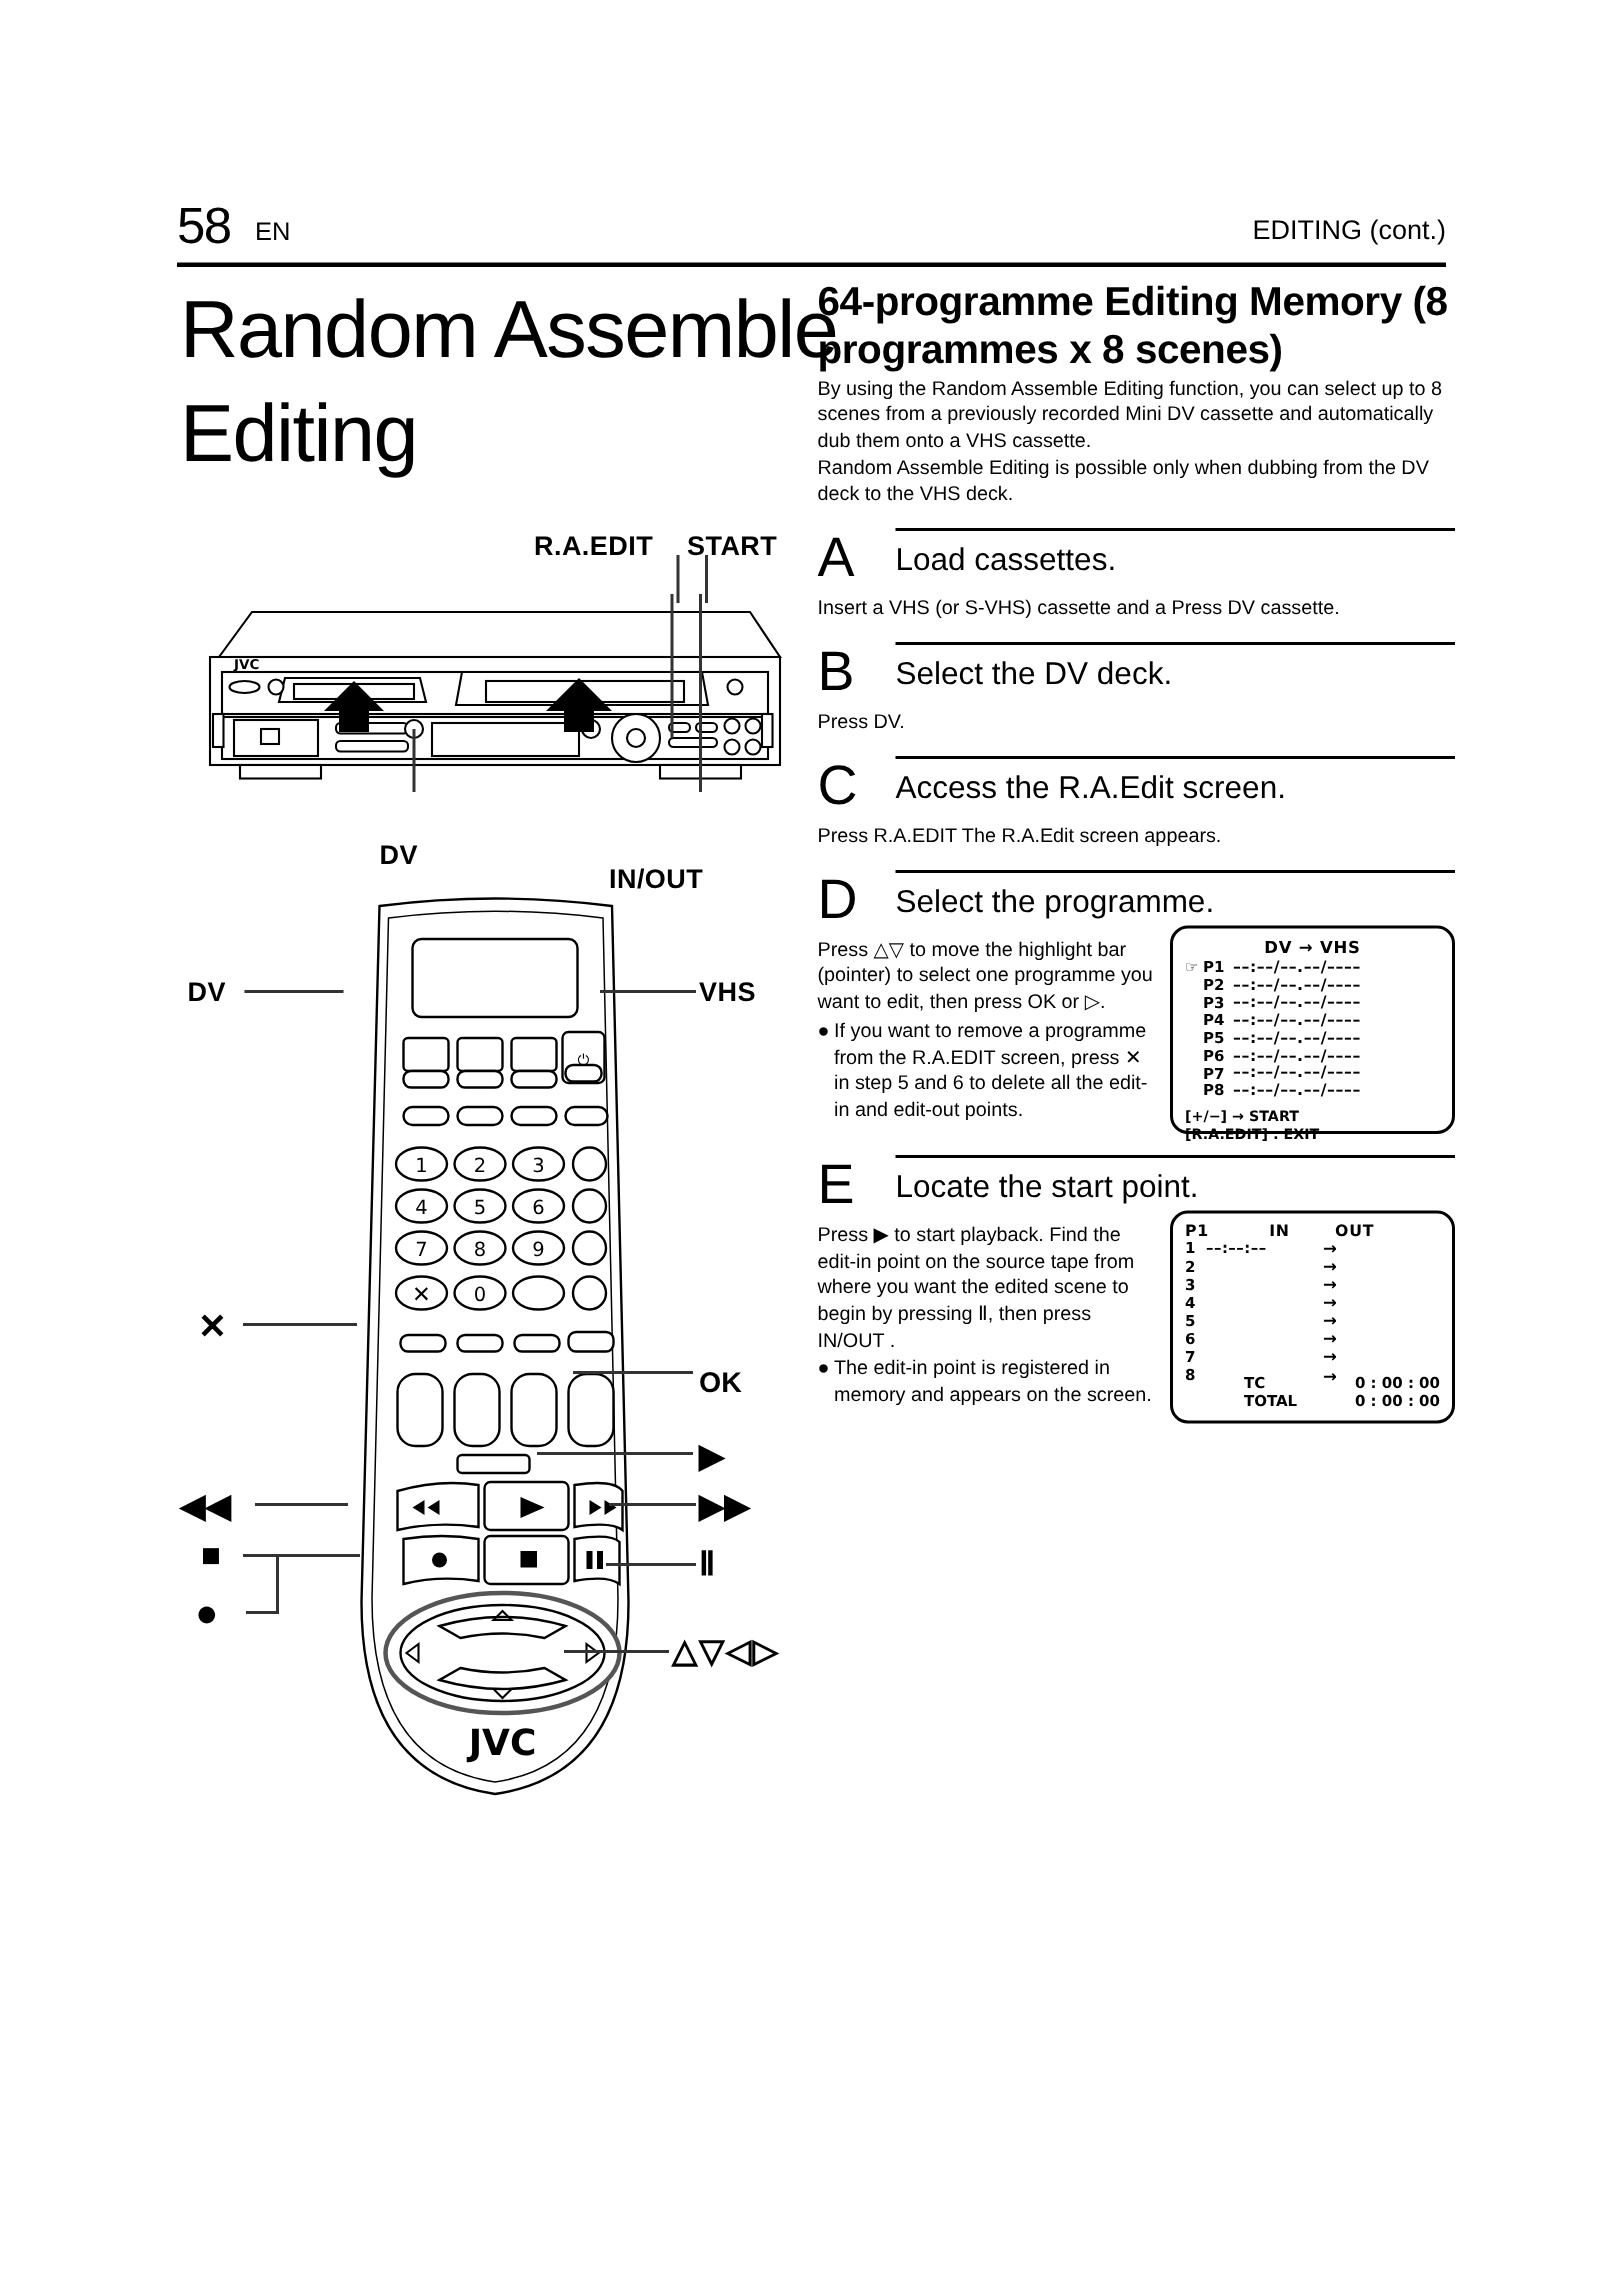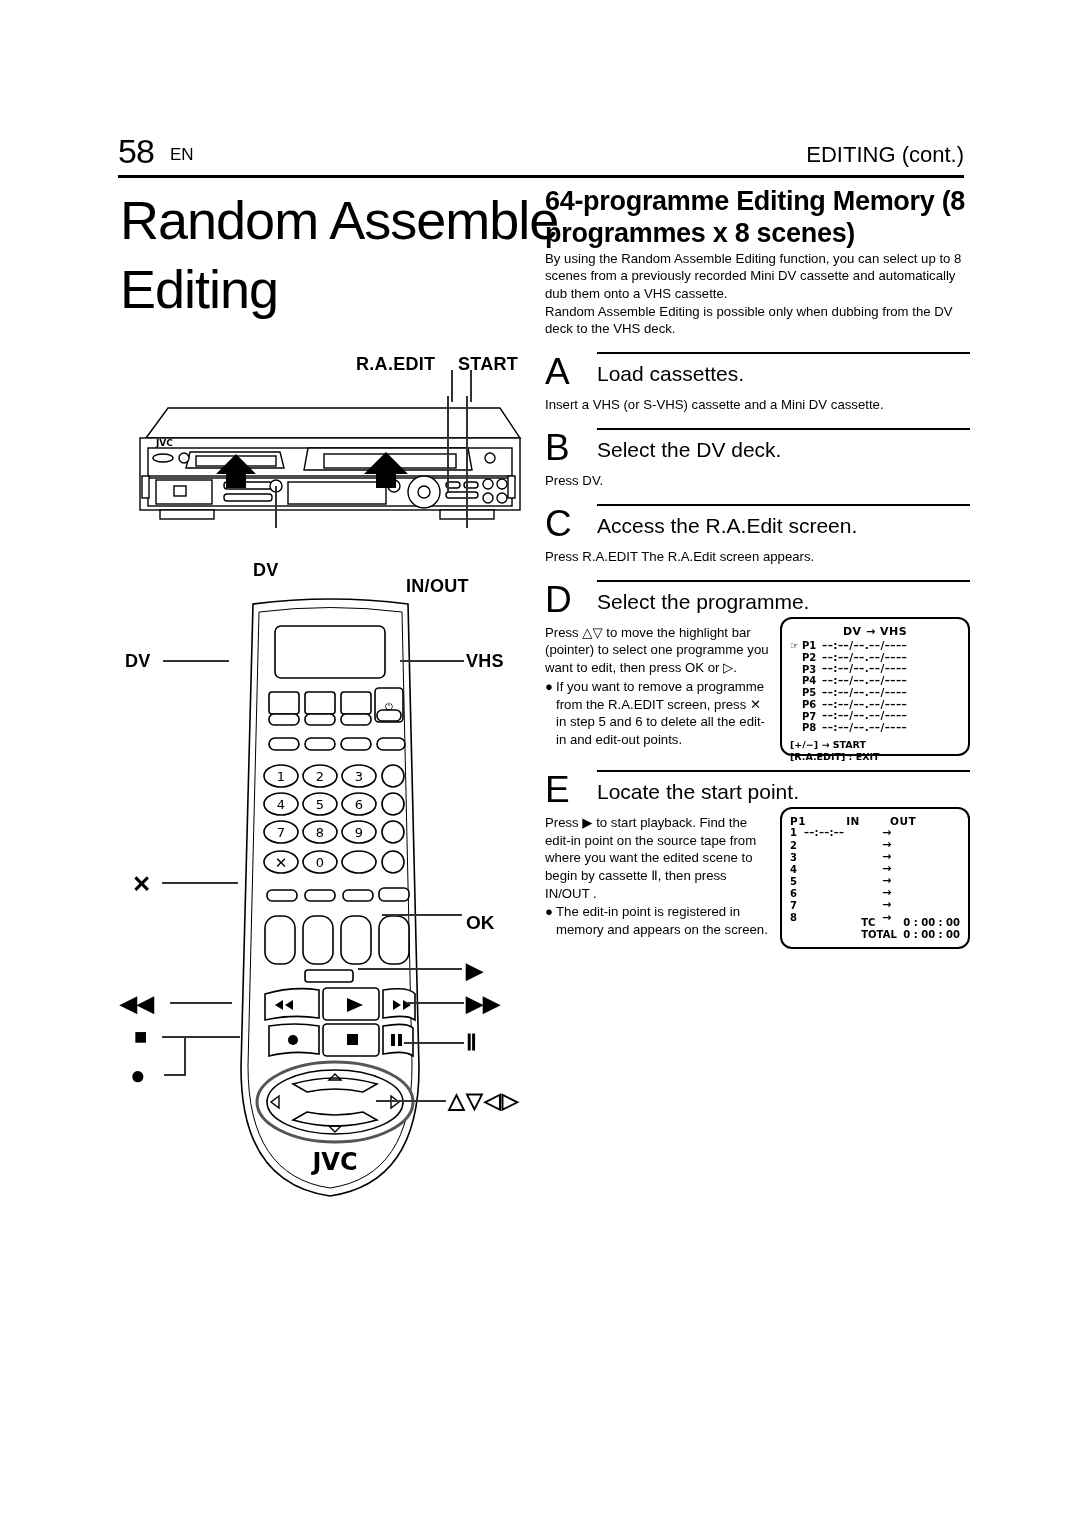--- a/index.html
+++ b/index.html
@@ -10,21 +10,21 @@
     color:#000;
     position:relative;
     overflow:hidden;
   }
   .page{position:absolute;inset:0;}
 
   
   .hdr{position:absolute;left:118px;top:136px;width:846px;height:40px;}
   .pg-num{position:absolute;left:0;top:-2px;font-size:34px;font-weight:400;letter-spacing:-1px;line-height:1;}
   .pg-en{position:absolute;left:52px;top:10px;font-size:17px;line-height:1;}
-  .hdr-right{position:absolute;right:0;top:8px;font-size:22px;line-height:1;}
+  .hdr-right{position:absolute;right:0;top:8px;font-size:18px;line-height:1;}
   .hdr-rule{position:absolute;left:118px;top:175px;width:846px;height:3px;background:#000;}
 
   
   .big-title{
     position:absolute;left:120px;top:186px;width:520px;
     font-size:54px;font-weight:400;line-height:1.28;letter-spacing:-1px;
   }
 
   
   .rcol{position:absolute;left:545px;top:186px;width:425px;}
@@ -65,21 +65,21 @@
   .osd2{width:190px;height:142px;font-size:10px;position:relative;}
   .osd2 .hdrow{display:flex;font-size:10.5px;letter-spacing:0.5px;}
   .osd2 .h-p1{width:26px;}
   .osd2 .h-in{width:74px;text-align:center;}
   .osd2 .h-out{text-align:left;}
   .osd2 .r{display:flex;align-items:center;line-height:1.1;}
   .osd2 .n{width:14px;}
   .osd2 .dash{width:78px;font-size:10px;letter-spacing:0.3px;white-space:pre;}
   .osd2 .arw{font-size:11px;}
   .osd2 .tcbox{position:absolute;right:8px;bottom:5px;text-align:right;font-size:10px;line-height:1.25;}
-  .osd2 .tcbox span{display:inline-block;}
+  .osd2 .tcbox span{display:inline-block;margin-left:32px;}
   .osd2 .tlabel{display:inline-block;width:42px;text-align:left;}
 
   
   .illus{position:absolute;left:118px;top:348px;width:420px;height:1160px;}
 
   .lbl{position:absolute;font-weight:700;font-size:18px;letter-spacing:0.3px;}
   .lead{position:absolute;background:#333;}
 
   
   .deck-wrap{position:absolute;left:10px;top:48px;width:400px;height:130px;}
@@ -112,21 +112,21 @@
       <p>By using the Random Assemble Editing function, you can select up to 8 scenes from a previously recorded Mini DV cassette and automatically dub them onto a VHS cassette.</p>
       <p>Random Assemble Editing is possible only when dubbing from the DV deck to the VHS deck.</p>
     </div>
 
     <div class="step">
       <div class="step-rule"></div>
       <div class="step-head">
         <div class="step-letter">A</div>
         <div class="step-title">Load cassettes.</div>
       </div>
-      <div class="step-body">Insert a VHS (or S-VHS) cassette and a Mini DV cassette.</div>
+      <div class="step-body">Insert a VHS (or S-VHS) cassette and a Press DV cassette.</div>
     </div>
 
     <div class="step">
       <div class="step-rule"></div>
       <div class="step-head">
         <div class="step-letter">B</div>
         <div class="step-title">Select the DV deck.</div>
       </div>
       <div class="step-body">Press DV.</div>
     </div>
@@ -176,21 +176,21 @@
     </div>
 
     <div class="step">
       <div class="step-rule"></div>
       <div class="step-head">
         <div class="step-letter">E</div>
         <div class="step-title">Locate the start point.</div>
       </div>
       <div class="step-split">
         <div class="step-body narrow">
-          <p>Press ▶ to start playback. Find the edit-in point on the source tape from where you want the edited scene to begin by cassette Ⅱ, then press IN/OUT .</p>
+          <p>Press ▶ to start playback. Find the edit-in point on the source tape from where you want the edited scene to begin by pressing Ⅱ, then press IN/OUT .</p>
           <div class="bullet">
             <span class="dot">●</span>
             <span>The edit-in point is registered in memory and appears on the screen.</span>
           </div>
         </div>
 
         <div class="osd osd2">
           <div class="hdrow">
             <span class="h-p1">P1</span>
             <span class="h-in">IN</span>

